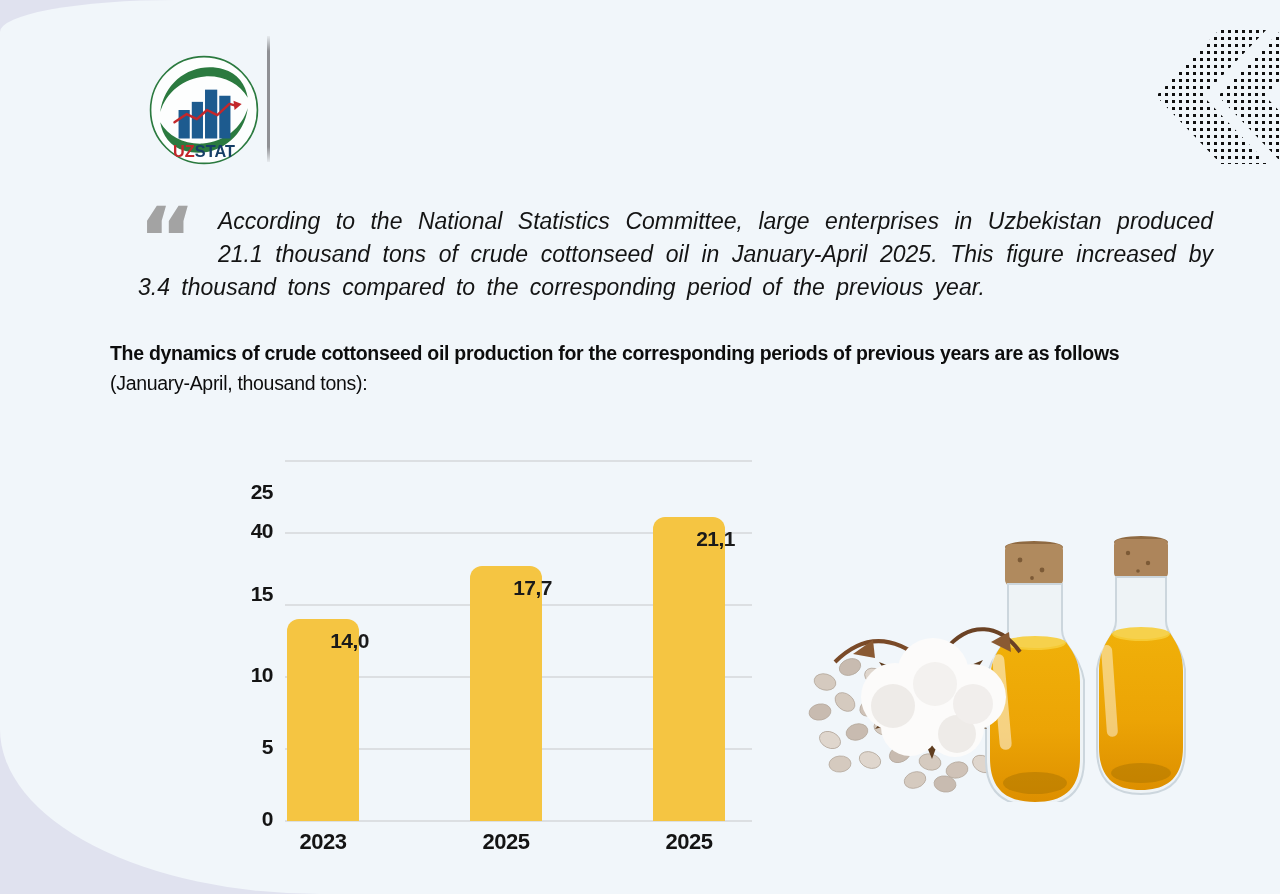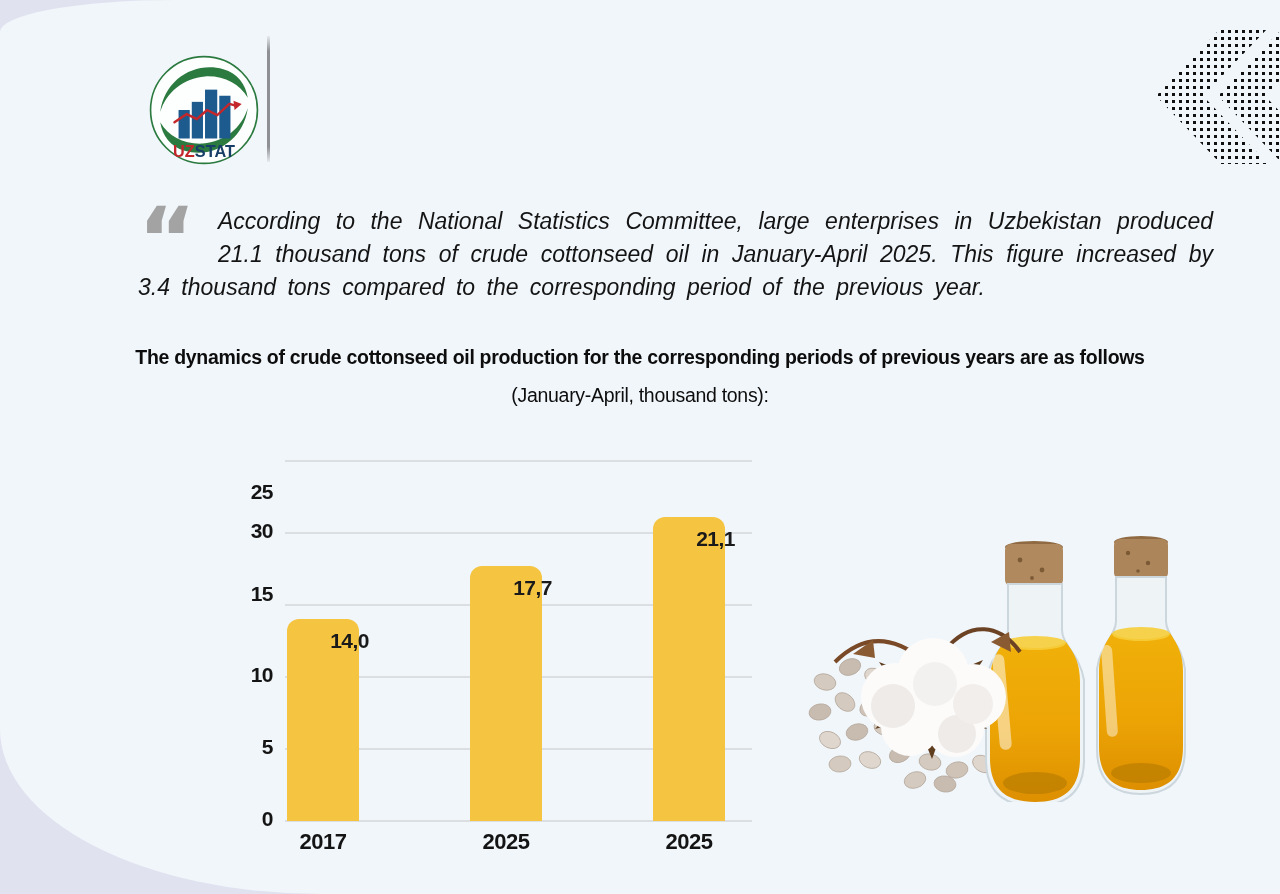--- a/index.html
+++ b/index.html
@@ -20,22 +20,22 @@
   #chev1{left:1156px;}
   #chev2{left:1218px;}
   
   #quote{position:absolute;left:138px;top:182px;width:1075px;
          font-style:italic;font-size:23px;line-height:33px;color:#141414;
          text-align:justify;word-spacing:5px;}
   .qmark{float:left;width:80px;height:36px;overflow:visible;font-style:normal;
          font-family:"DejaVu Sans",sans-serif;font-weight:bold;font-size:88px;
          line-height:70px;color:#a3a3a3;}
   
-  #subtitle{position:absolute;left:110px;top:338px;width:1060px;text-align:center;
-            font-size:19.5px;line-height:38px;color:#0d0d0d;letter-spacing:-.3px;}
+  #subtitle{position:absolute;left:110px;top:338px;width:1060px;text-align:left;
+            font-size:19.5px;line-height:30px;color:#0d0d0d;letter-spacing:-.3px;}
   #subtitle .b{font-weight:bold;}
   
   #chart-layer{position:absolute;inset:0;}
   .gridline{position:absolute;height:2px;background:#dcdfe2;}
   .y-tick-label{position:absolute;width:70px;text-align:right;font-weight:bold;
                 font-size:21px;color:#141414;letter-spacing:-.5px;}
   .bar{position:absolute;border-radius:12px 12px 0 0;}
   .bar-value-label{position:absolute;text-align:right;font-weight:bold;
                    font-size:21px;color:#1a1a1a;letter-spacing:-.5px;}
   .x-tick-label{position:absolute;text-align:center;font-weight:bold;
@@ -81,26 +81,26 @@
   <div id="chart-layer">
       <div class="gridline" style="left: 285px; top: 820px; width: 467px;"></div>
       <div class="y-tick-label" style="left: 203px; top: 807px;">0</div>
       <div class="gridline" style="left: 285px; top: 748px; width: 467px;"></div>
       <div class="y-tick-label" style="left: 203px; top: 735px;">5</div>
       <div class="gridline" style="left: 285px; top: 676px; width: 467px;"></div>
       <div class="y-tick-label" style="left: 203px; top: 663px;">10</div>
       <div class="gridline" style="left: 285px; top: 604px; width: 467px;"></div>
       <div class="y-tick-label" style="left: 203px; top: 582px;">15</div>
       <div class="gridline" style="left: 285px; top: 532px; width: 467px;"></div>
-      <div class="y-tick-label" style="left: 203px; top: 519px;">30</div>
+      <div class="y-tick-label" style="left: 203px; top: 519px;">40</div>
       <div class="gridline" style="left: 285px; top: 460px; width: 467px;"></div>
       <div class="y-tick-label" style="left: 203px; top: 447px; margin-top: 33px;">25</div>
       <div class="bar" style="left: 287px; top: 619.4px; width: 72px; height: 201.6px; background: rgb(245, 197, 66);"></div>
       <div class="bar-value-label" style="left: 277px; top: 629.4px; width: 92px;">14,0</div>
-      <div class="x-tick-label" style="left: 267px; top: 829px; width: 112px;">2017</div>
+      <div class="x-tick-label" style="left: 267px; top: 829px; width: 112px;">2023</div>
       <div class="bar" style="left: 470px; top: 566.12px; width: 72px; height: 254.88px; background: rgb(245, 197, 66);"></div>
       <div class="bar-value-label" style="left: 460px; top: 576.12px; width: 92px;">17,7</div>
       <div class="x-tick-label" style="left: 450px; top: 829px; width: 112px;">2025</div>
       <div class="bar" style="left: 653px; top: 517.16px; width: 72px; height: 303.84px; background: rgb(245, 197, 66);"></div>
       <div class="bar-value-label" style="left: 643px; top: 527.16px; width: 92px;">21,1</div>
       <div class="x-tick-label" style="left: 633px; top: 829px; width: 112px;">2025</div>
     </div>
 
   <svg id="photo" width="420" height="290" viewBox="0 0 420 290">
     <defs>

